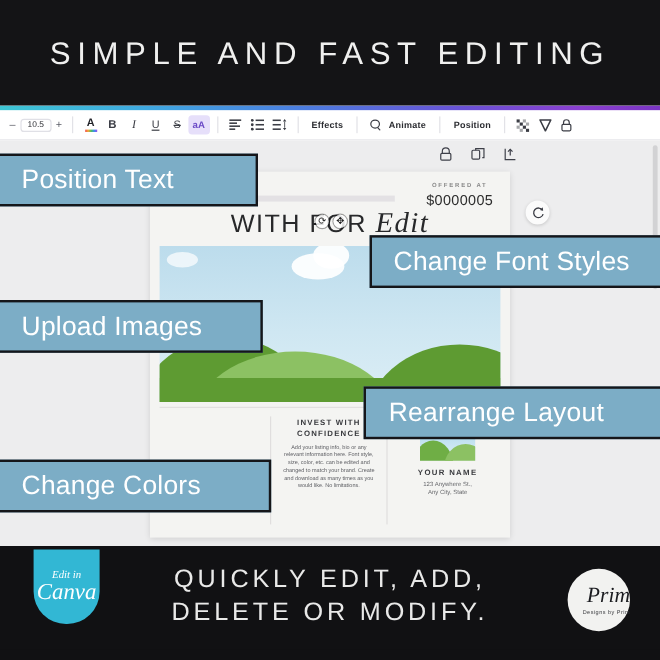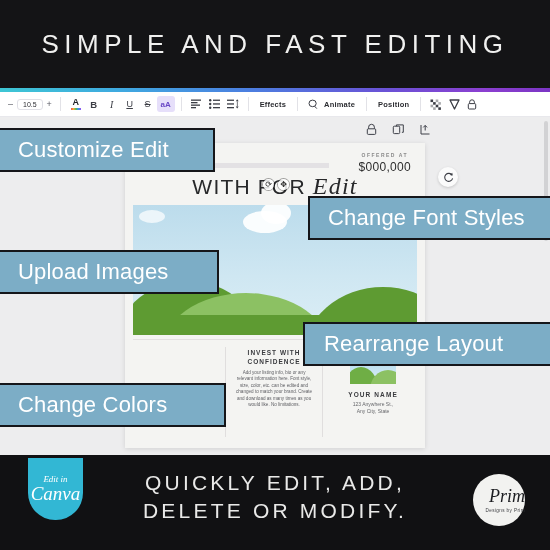--- a/index.html
+++ b/index.html
@@ -331,21 +331,21 @@
       <div class="flyer">
 
         <div class="flyer-top">
           <div class="fl-site">COM</div>
           <div class="fl-siteline"></div>
           <div class="fl-sel"></div>
           <div class="fl-sel-txt">01234567890</div>
 
           <div class="fl-offered">
             <div class="lbl">OFFERED AT</div>
-            <div class="amt">$000,000</div>
+            <div class="amt">$0000005</div>
           </div>
 
           <div class="fl-head">
             <span>WITH FOR</span>
             <span class="script">Edit</span>
           </div>
 
           <div class="fl-handles">
             <div class="h">⟳</div>
             <div class="h">✥</div>
@@ -402,21 +402,21 @@
             <div class="fb-name">YOUR NAME</div>
             <div class="fb-addr">123 Anywhere St.,</div>
             <div class="fb-addr" style="margin-top:0;">Any City, State</div>
           </div>
         </div>
       </div>
     </div>
   </div>
 
   <div class="callout c-customize">
-    <span>Customize Edit</span>
+    <span>Position Text</span>
   </div>
   <div class="callout c-font">
     <span>Change Font Styles</span>
   </div>
   <div class="callout c-upload">
     <span>Upload Images</span>
   </div>
   <div class="callout c-layout">
     <span>Rearrange Layout</span>
   </div>

